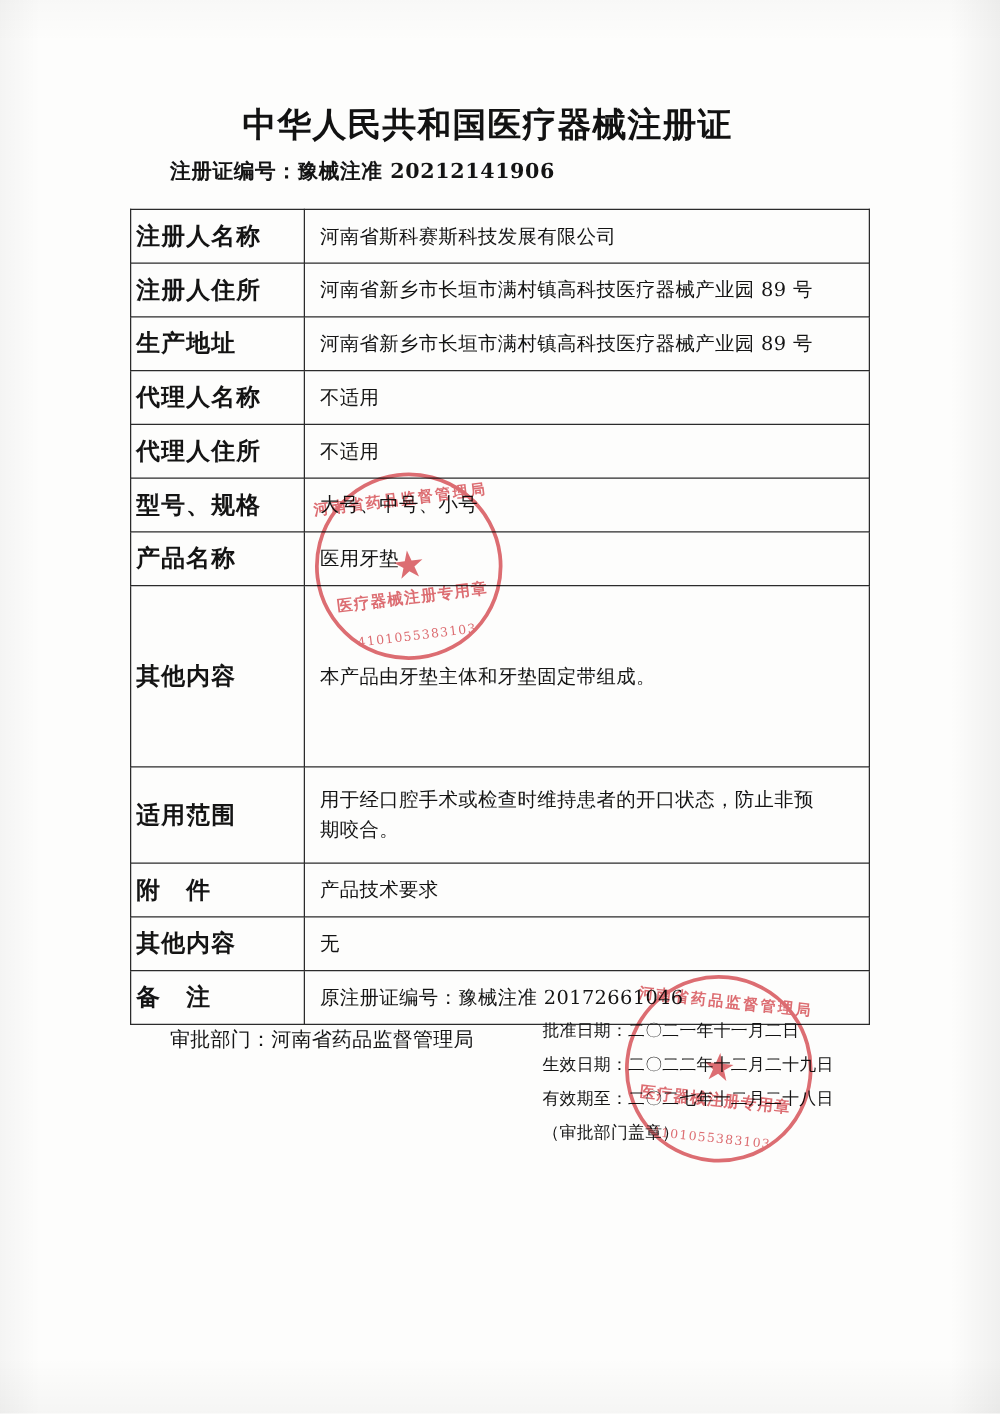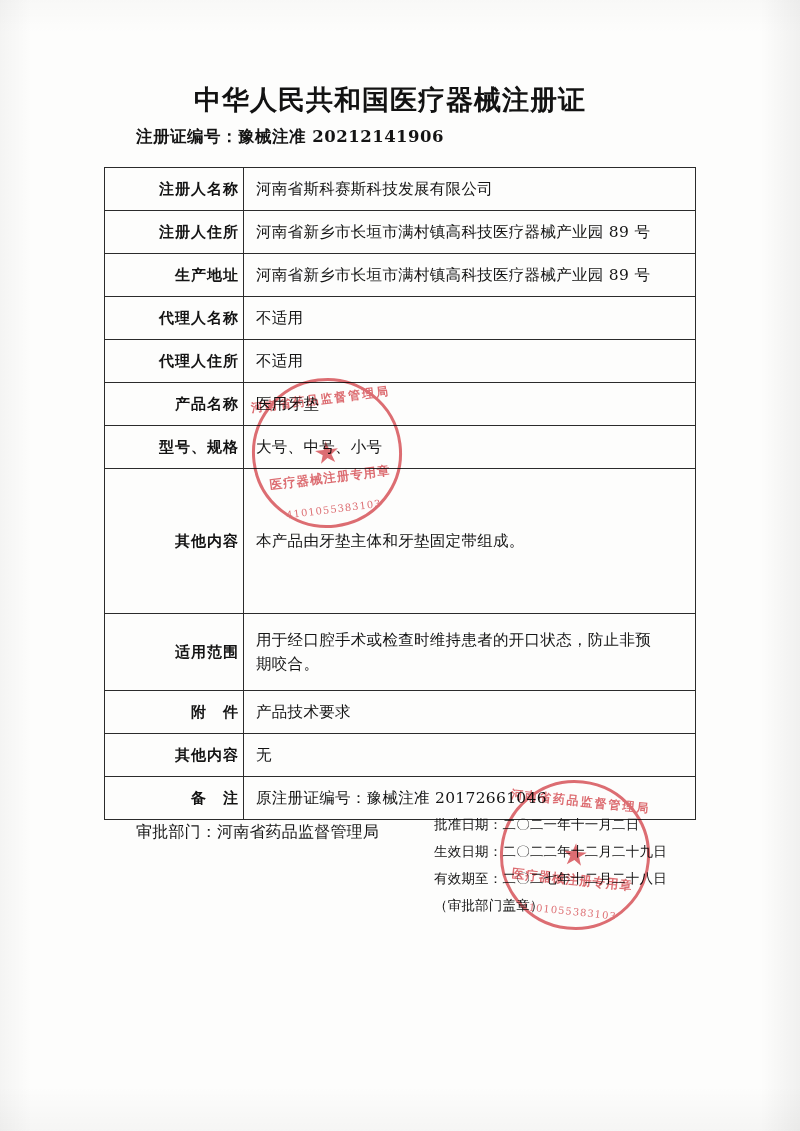--- a/index.html
+++ b/index.html
@@ -68,23 +68,23 @@
     table-layout: fixed;
     background: transparent;
   }
   .cert-table td {
     border: 1px solid #2b2b2b;
     padding: 0;
     vertical-align: middle;
   }
   .cert-table td.label {
     width: 130px;
-    text-align: right;
+    text-align: left;
     font-family: Liberation Mono, monospace;
-    font-size: 15px;
+    font-size: 19px;
     font-weight: 600;
     color: #141414;
     padding: 7px 4px;
     letter-spacing: 1px;
   }
   .cert-table td.value {
     text-align: left;
     font-family: "DejaVu Serif", "Liberation Serif", serif;
     font-size: 15.5px;
     color: #141414;
@@ -222,26 +222,26 @@
       </tr>
       <tr class="row-std">
         <td class="label">代理人名称</td>
         <td class="value">不适用</td>
       </tr>
       <tr class="row-std">
         <td class="label">代理人住所</td>
         <td class="value">不适用</td>
       </tr>
       <tr class="row-std">
+        <td class="label">型号、规格</td>
+        <td class="value">大号、中号、小号</td>
+      </tr>
+      <tr class="row-std">
         <td class="label">产品名称</td>
         <td class="value">医用牙垫</td>
-      </tr>
-      <tr class="row-std">
-        <td class="label">型号、规格</td>
-        <td class="value">大号、中号、小号</td>
       </tr>
       <tr class="row-tall-struct">
         <td class="label">其他内容</td>
         <td class="value">本产品由牙垫主体和牙垫固定带组成。</td>
       </tr>
       <tr class="row-tall-scope">
         <td class="label">适用范围</td>
         <td class="value">
           <span class="value-multiline">用于经口腔手术或检查时维持患者的开口状态，防止非预
 期咬合。</span>

